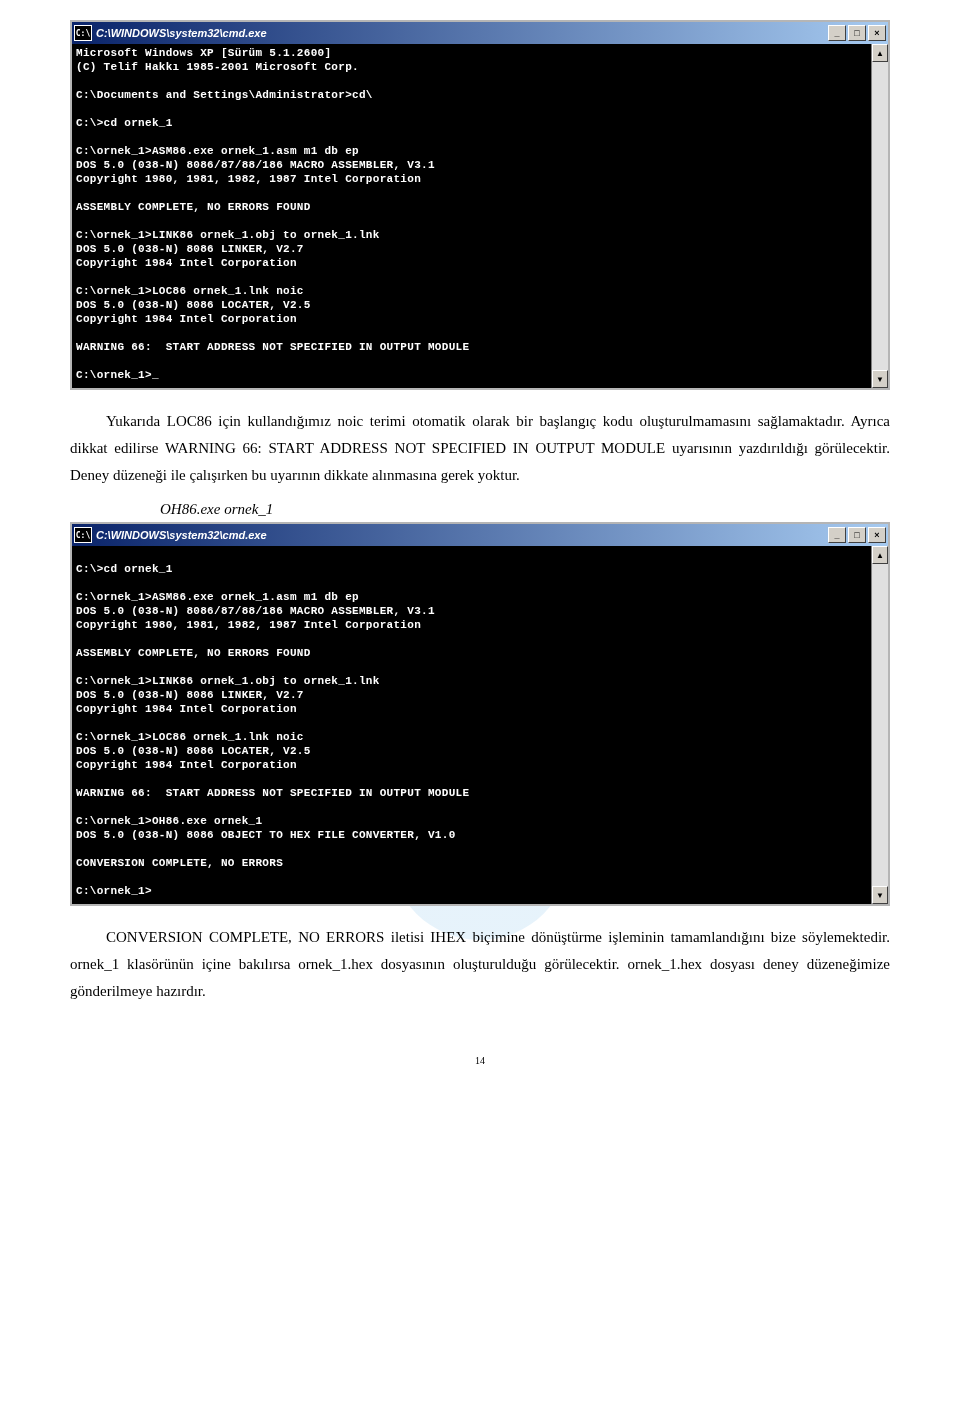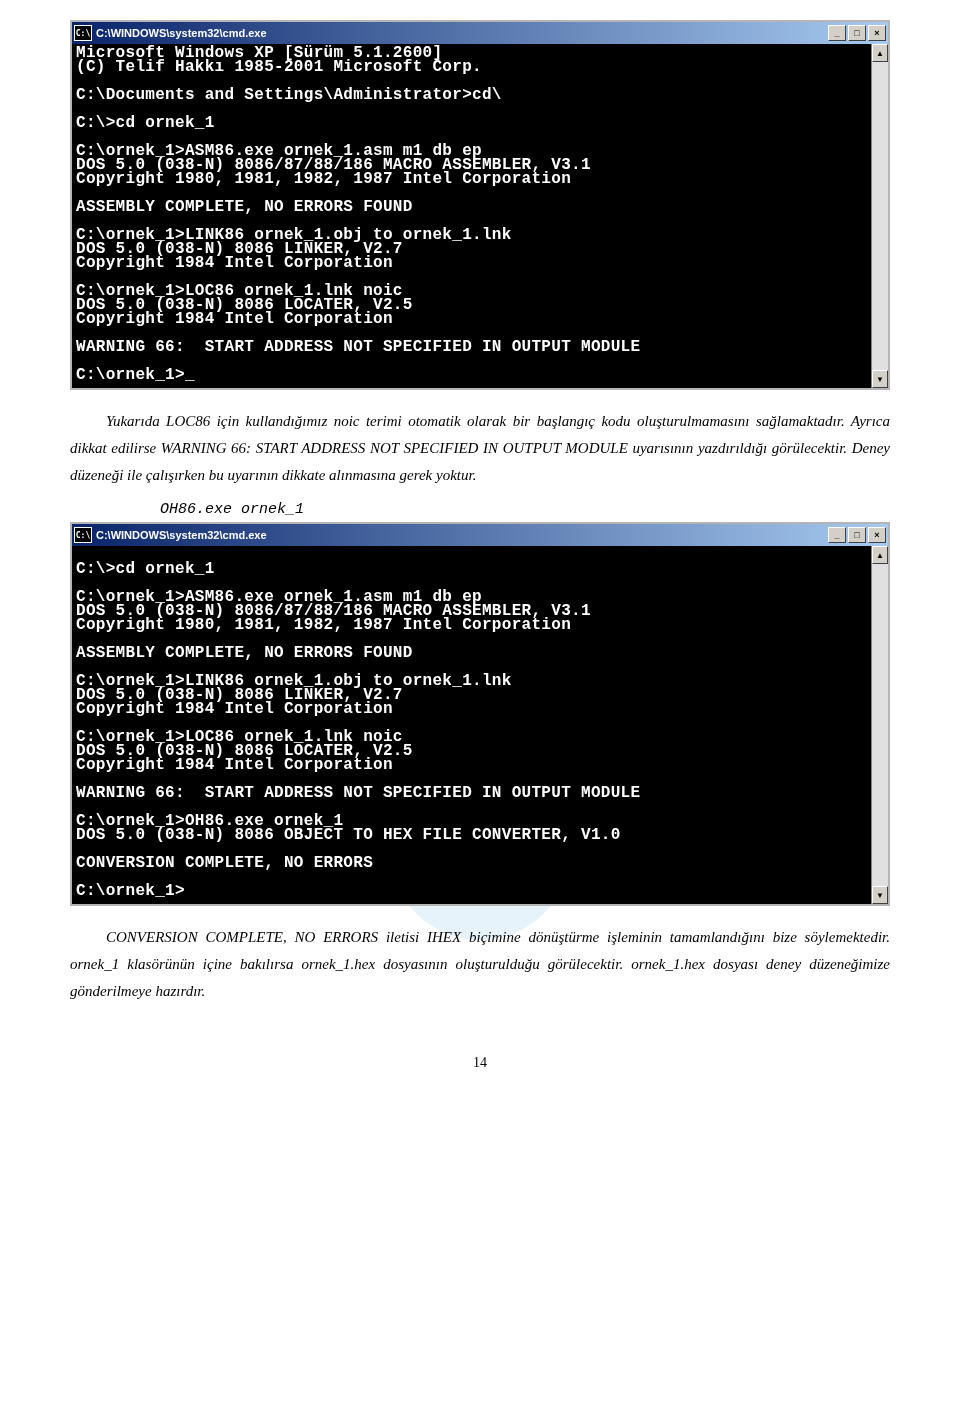--- a/index.html
+++ b/index.html
@@ -41,20 +41,21 @@
     align-items: center;
     justify-content: center;
     font-size: 8px;
     color: #fff;
     font-family: monospace;
   }
   .cmd-title-text {
     flex: 1;
     white-space: nowrap;
     overflow: hidden;
+    font-style: italic;
   }
   .cmd-title-buttons {
     display: flex;
     gap: 2px;
   }
   .cmd-title-btn {
     width: 16px;
     height: 14px;
     background: #d4d0c8;
     border: 1px solid #fff;
@@ -71,21 +72,21 @@
   }
   .cmd-body-wrap {
     display: flex;
     background: #000;
   }
   .cmd-body {
     flex: 1;
     background: #000;
     color: #fff;
     font-family: "Lucida Console", "Courier New", monospace;
-    font-size: 16px;
+    font-size: 11px;
     line-height: 14px;
     padding: 2px 4px 6px 4px;
     white-space: pre;
     font-weight: bold;
     letter-spacing: 0.3px;
   }
   .cmd-scrollbar {
     width: 16px;
     background: #d4d0c8;
     display: flex;
@@ -105,35 +106,34 @@
     color: #000;
   }
   .cmd-scroll-track {
     flex: 1;
     background: #e0e0e0;
   }
   p.body-text {
     text-align: justify;
     margin: 0 0 6px 0;
     line-height: 1.8;
-    font-style: italic;
   }
   p.indent {
     text-indent: 36px;
   }
   .code-indent {
-    font-family: Liberation Mono, monospace;
+    font-family: Liberation Serif, serif;
     font-style: italic;
     margin: 12px 0 4px 90px;
     font-size: 15px;
   }
   .pagenum {
     text-align: center;
     margin-top: 50px;
-    font-size: 14px;
+    font-size: 10px;
   }
   .watermark {
     position: absolute;
     left: 50%;
     top: 760px;
     transform: translateX(-50%);
     width: 180px;
     height: 180px;
     opacity: 0.12;
     pointer-events: none;

